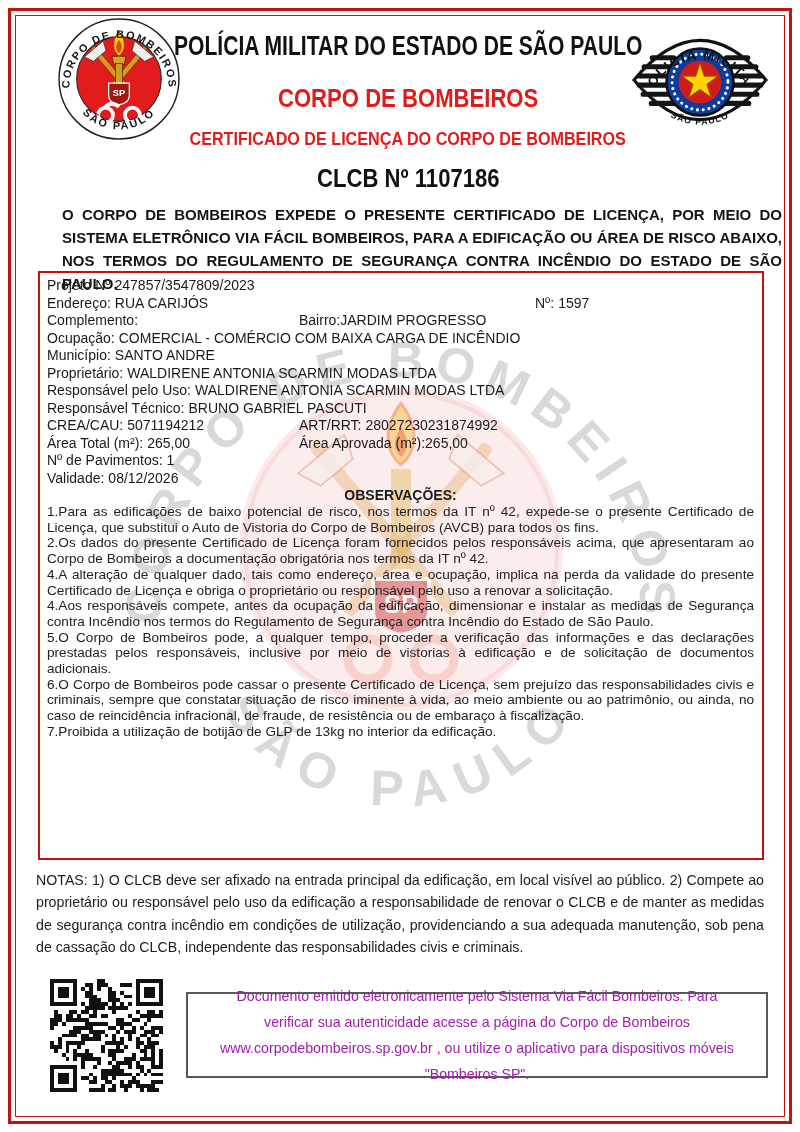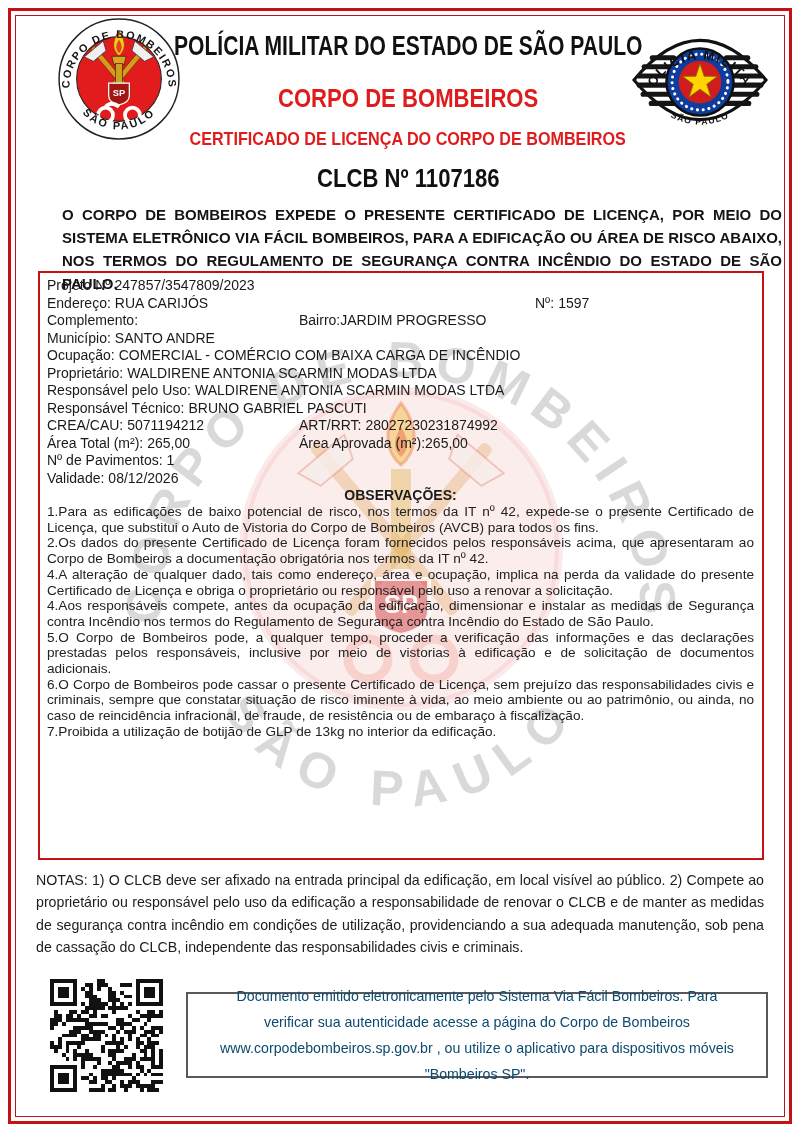--- a/index.html
+++ b/index.html
@@ -40,21 +40,21 @@
   .obs-title { font-weight:700; font-size:14px; line-height:17px;text-align:center; }
   .obs p { margin:0; font-size:13.6px; line-height:15.7px; text-align:justify; color:#222; }
 
   .notas { position:absolute; left:36px; top:869px; width:728px;
            font-size:14.2px; line-height:22.4px; text-align:justify; color:#1c1c1c; }
   .dateline { position:absolute; right:36px; top:944px; font-size:15px; color:#1c1c1c; }
 
   .qr { position:absolute; left:50px; top:979px; width:113px; height:113px; }
   .fbox { position:absolute; left:186px; top:992px; width:578px; height:82px;
           border:2px solid #59595b; display:flex; align-items:center; justify-content:center; background:#fff; }
-  .fbox .msg { font-size:14.2px; line-height:26px; text-align:center; color:#0c4a6e; padding:0 28px; }
+  .fbox .msg { font-size:14.2px; line-height:26px; text-align:center; color:#a21caf; padding:0 28px; }
 </style>
 </head>
 <body>
 
 <div class="page">
   <div class="border-outer"></div>
   <div class="border-inner"></div>
 
   <svg class="logo-left" viewBox="0 0 120 120">
     <defs>
@@ -175,24 +175,24 @@
       </div>
       <div class="drow">
         <span class="lbl">Endereço:</span><span class="val">RUA CARIJÓS</span>
         <span class="cno"><span class="lbl">Nº:</span><span class="val">1597</span></span>
       </div>
       <div class="drow">
         <span class="lbl">Complemento:</span><span class="val"></span>
         <span class="c2 nospace"><span class="lbl">Bairro:</span><span class="val">JARDIM PROGRESSO</span></span>
       </div>
       <div class="drow">
+        <span class="lbl">Ocupação:</span><span class="val">COMERCIAL - COMÉRCIO COM BAIXA CARGA DE INCÊNDIO</span>
+      </div>
+      <div class="drow">
         <span class="lbl">Município:</span><span class="val">SANTO ANDRE</span>
-      </div>
-      <div class="drow">
-        <span class="lbl">Ocupação:</span><span class="val">COMERCIAL - COMÉRCIO COM BAIXA CARGA DE INCÊNDIO</span>
       </div>
       <div class="drow">
         <span class="lbl">Proprietário:</span><span class="val">WALDIRENE ANTONIA SCARMIN MODAS LTDA</span>
       </div>
       <div class="drow">
         <span class="lbl">Responsável pelo Uso:</span><span class="val">WALDIRENE ANTONIA SCARMIN MODAS LTDA</span>
       </div>
       <div class="drow">
         <span class="lbl">Responsável Técnico:</span><span class="val">BRUNO GABRIEL PASCUTI</span>
       </div>

